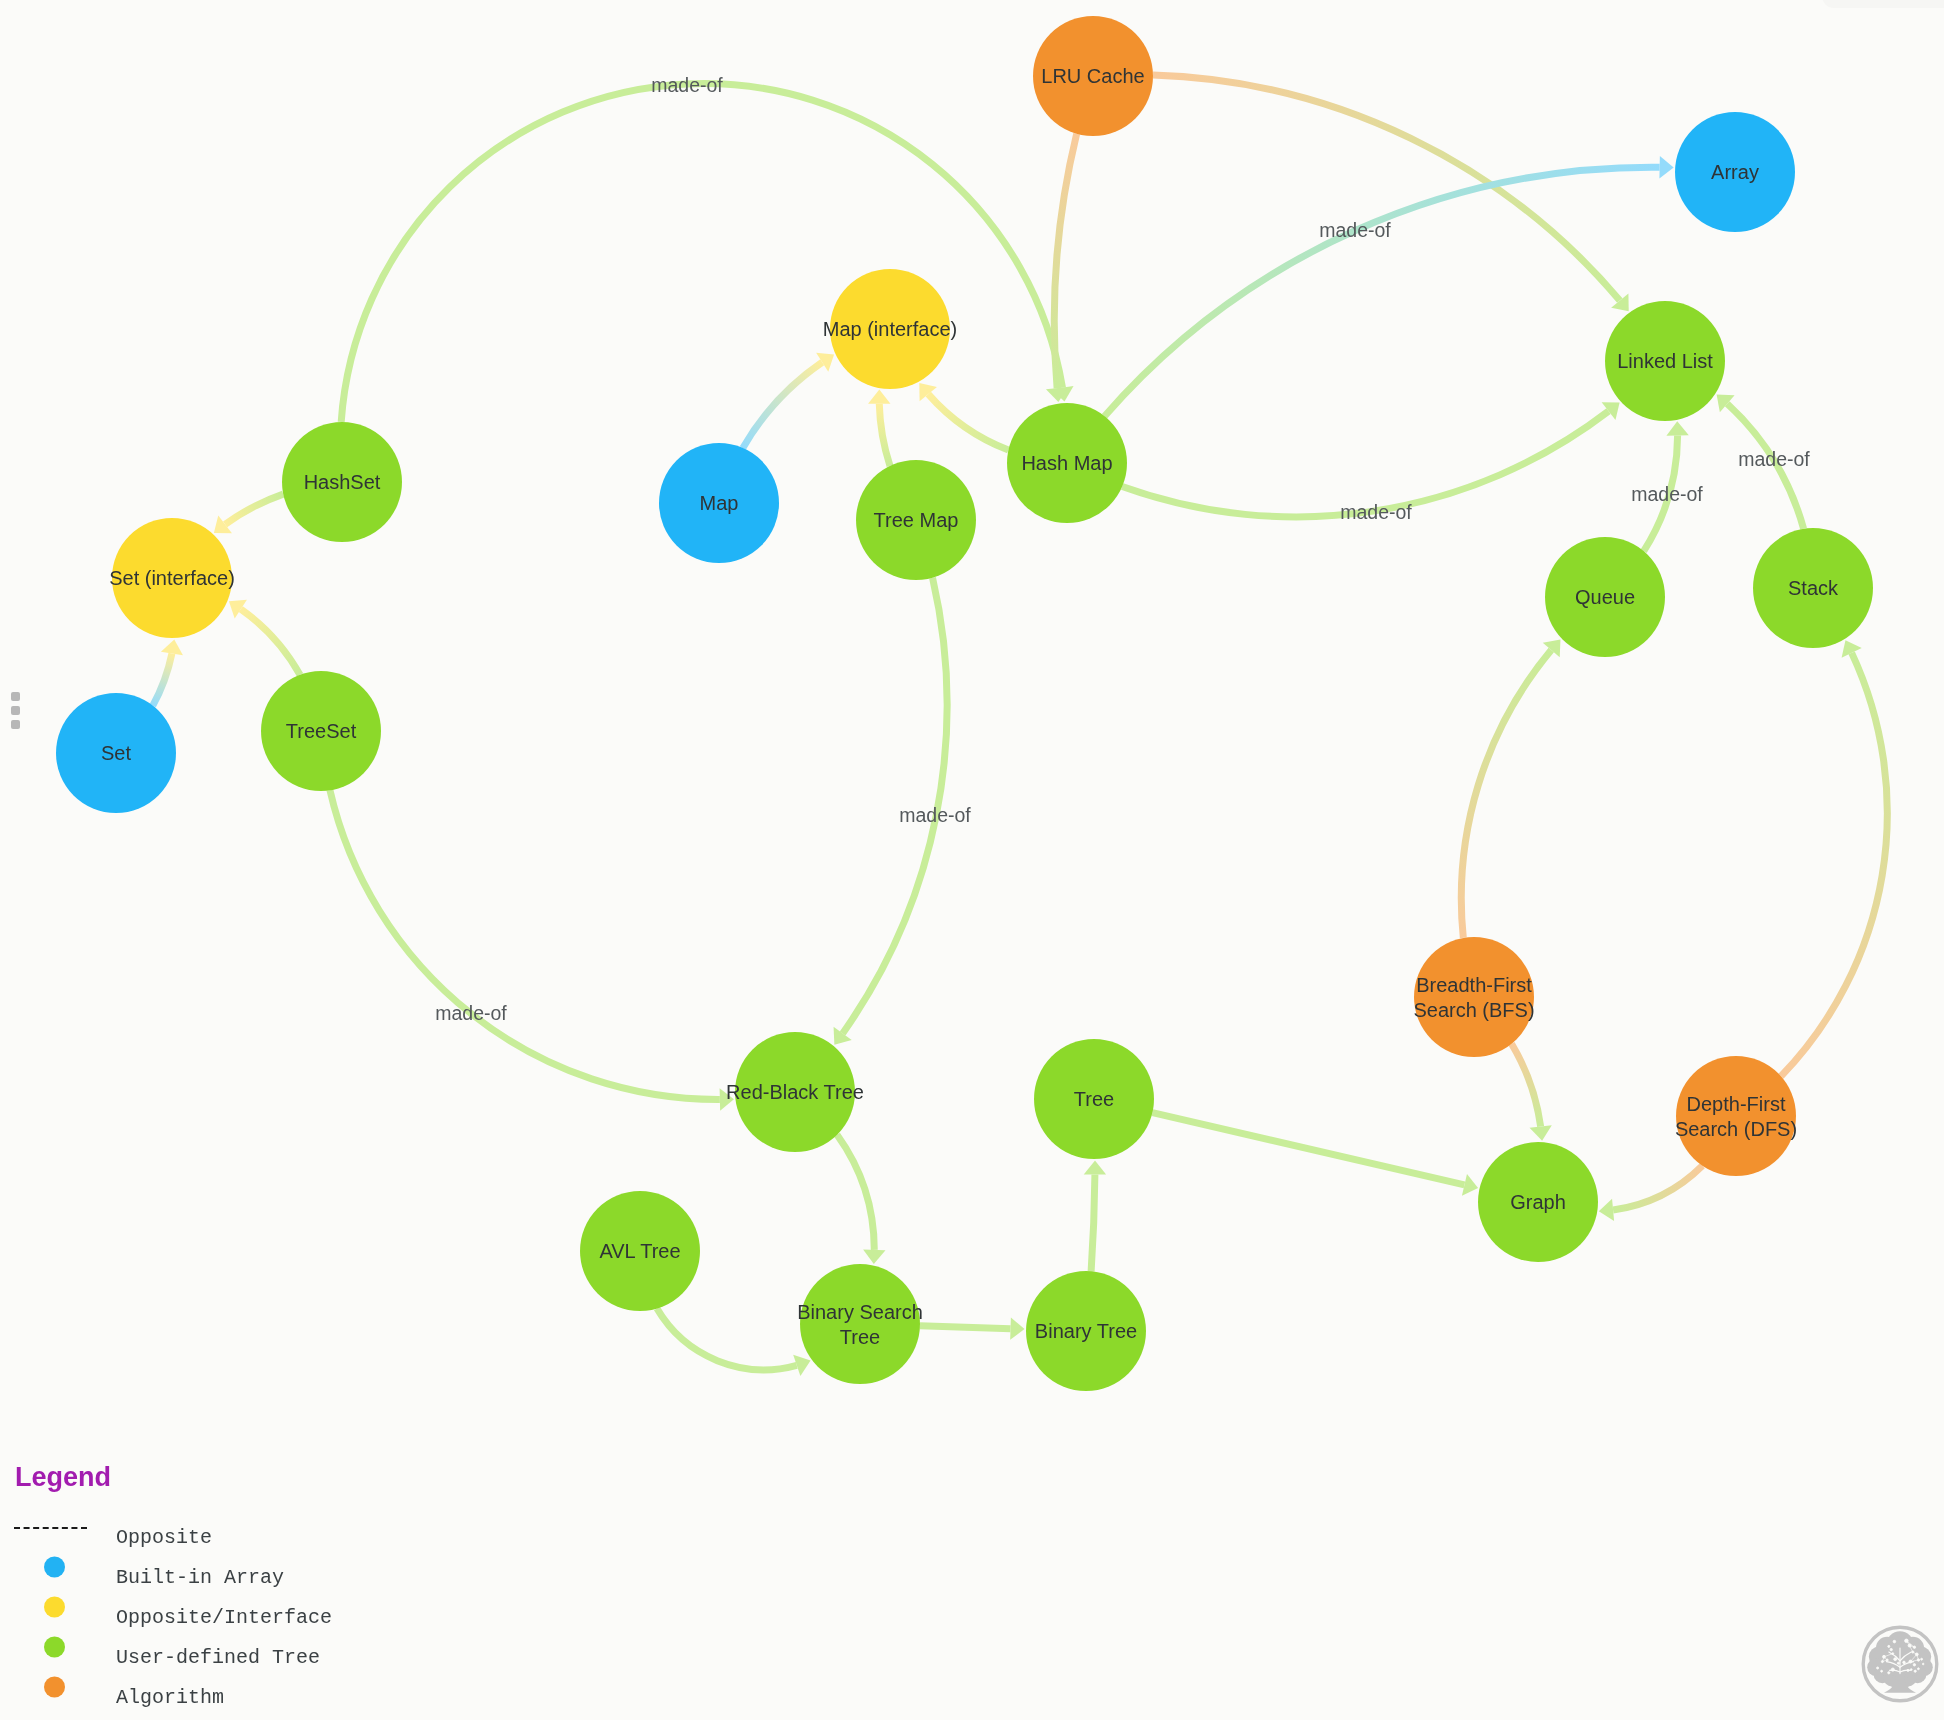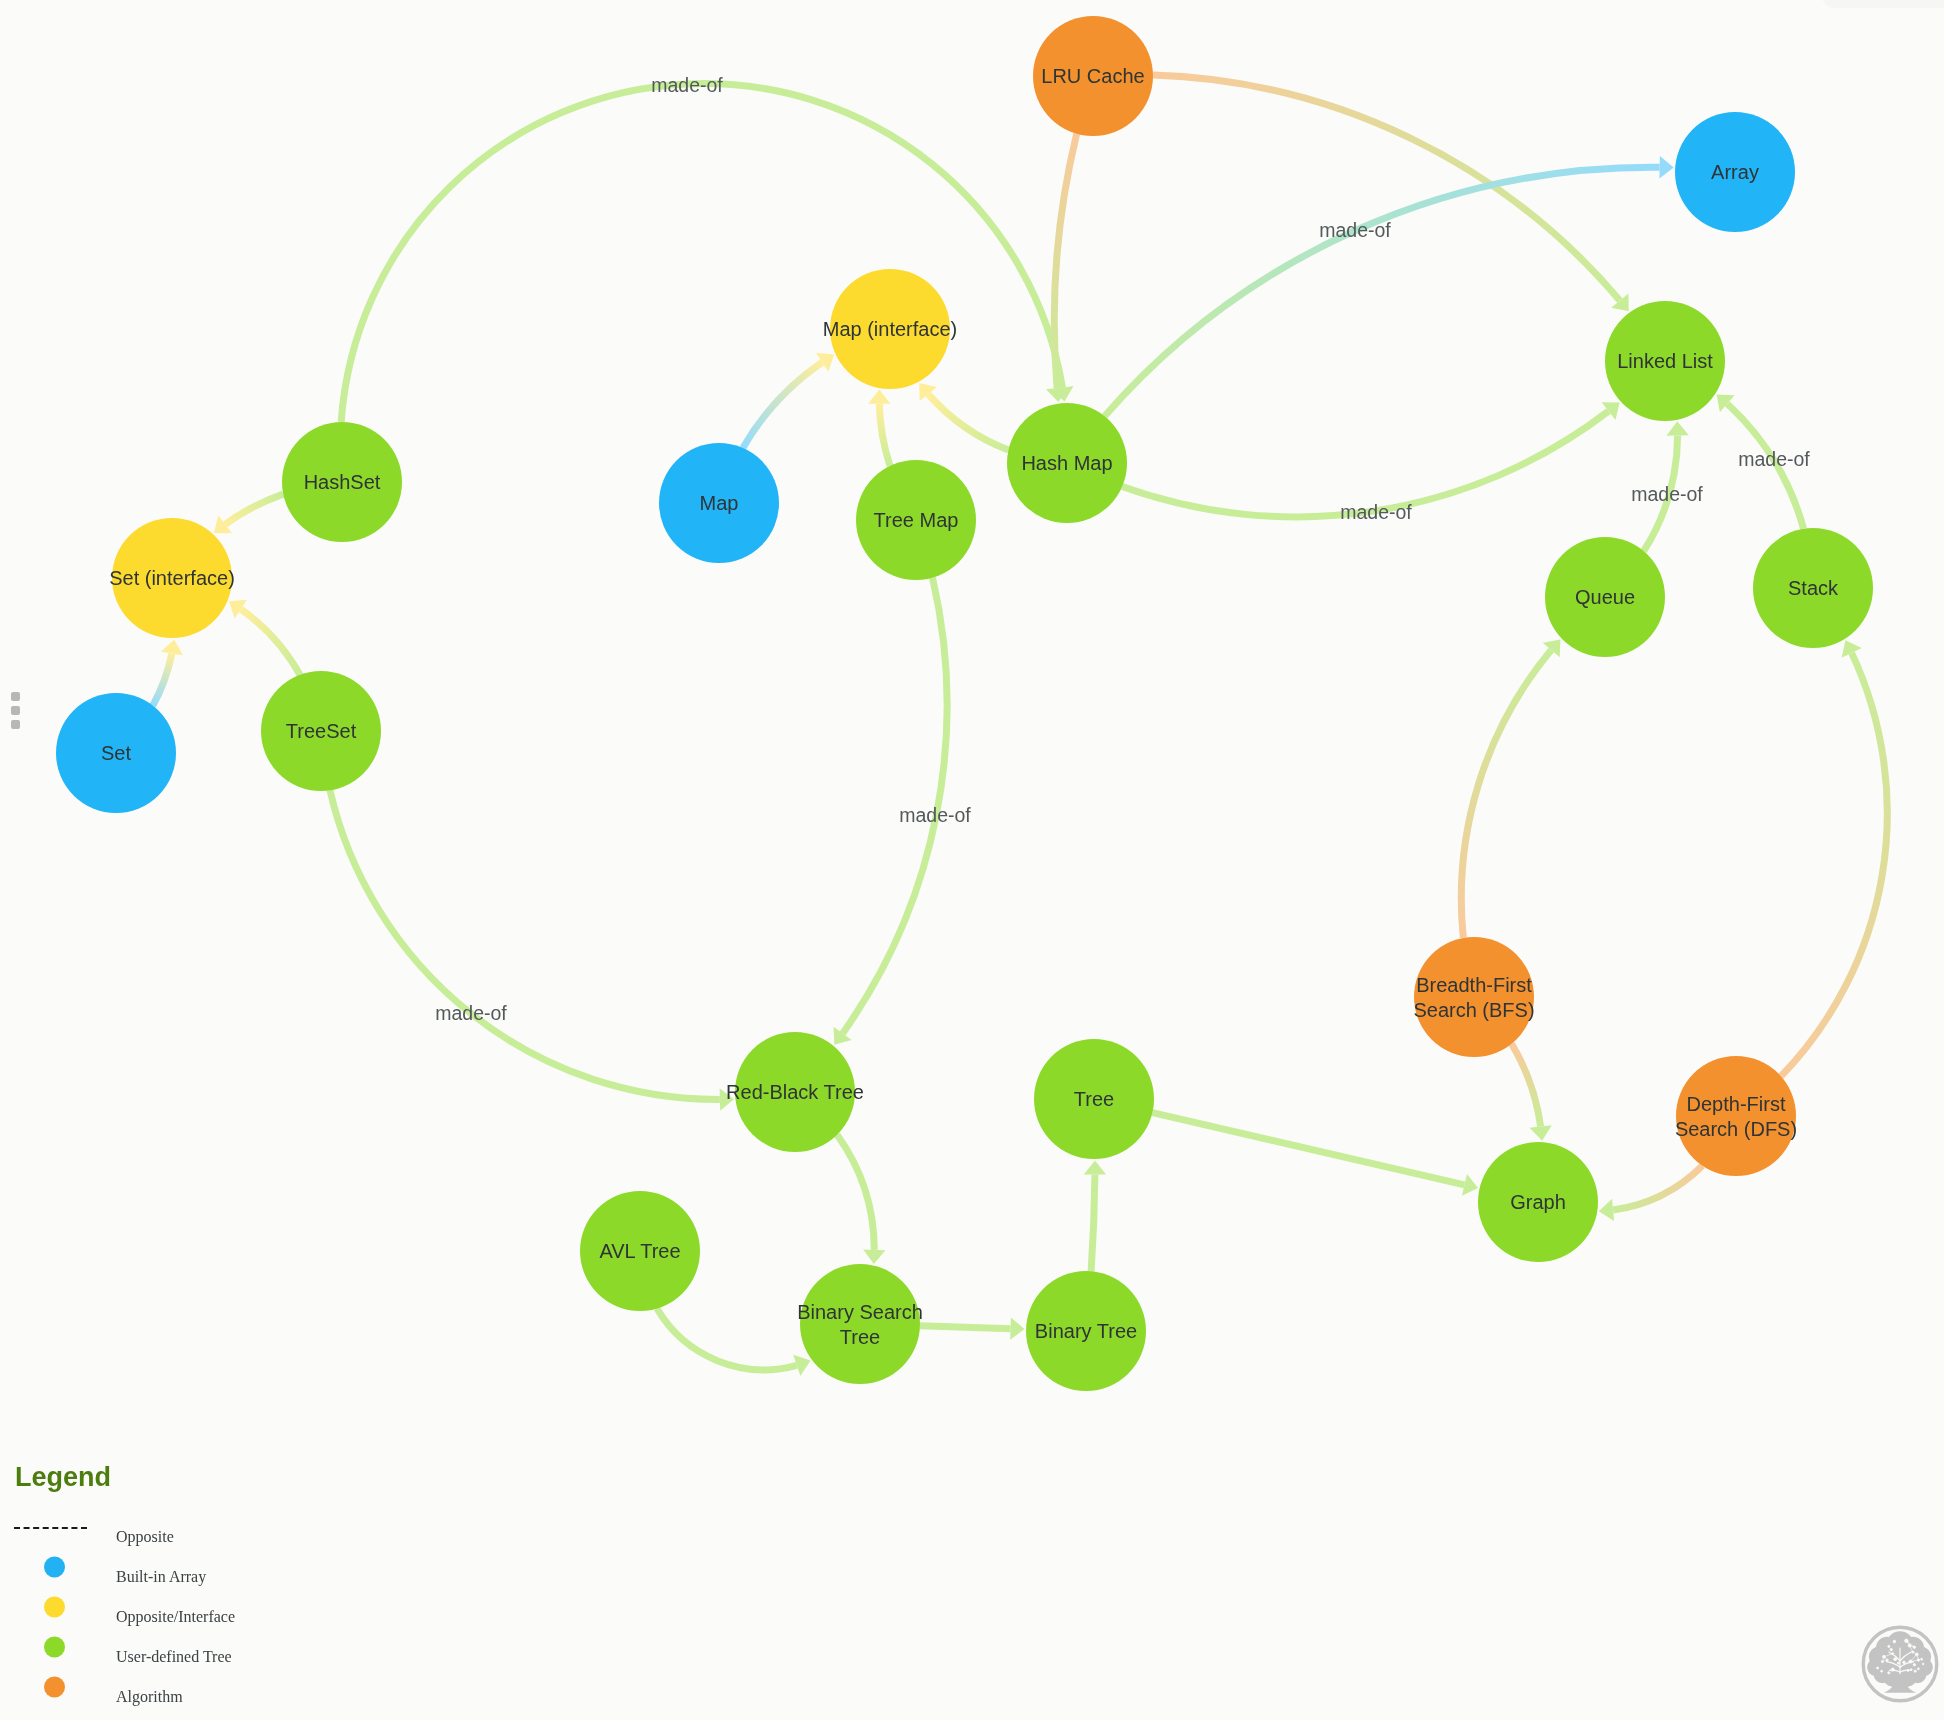--- a/index.html
+++ b/index.html
@@ -20,36 +20,36 @@
   }
   .edge-label{
     font-size:19.5px;fill:#54595c;
     font-family:"Liberation Sans",sans-serif;
     text-anchor:middle;dominant-baseline:central;
     pointer-events:none;
   }
   
   #legend{position:absolute;left:15px;top:1460px;}
   #legend .legend-title{
-    font-size:27px;font-weight:bold;color:#4d7c0f;
+    font-size:27px;font-weight:bold;color:#a21caf;
     letter-spacing:0;margin:0;height:34px;line-height:34px;
   }
   #legend .legend-row{
     display:flex;align-items:center;height:40px;
   }
   #legend #legend-rows{margin-top:13px;}
   #legend .swatch-cell{width:101px;position:relative;}
   #legend .dot{width:21px;height:21px;border-radius:50%;
     position:absolute;left:28.5px;top:50%;transform:translateY(-50%);}
   #legend .dash{width:73px;height:0;
     position:absolute;left:-1px;top:50%;
     border-top:2.6px dashed #1a1a1a;}
   #legend .legend-text{
-    font-size:16px;color:#3b4144;
-    font-family:Liberation Serif, serif;
+    font-size:20px;color:#3b4144;
+    font-family:Liberation Mono, monospace;
     margin-top:20px;
   }
   
   #drag-handle{position:absolute;left:11px;top:692px;
     display:flex;flex-direction:column;gap:5px;}
   #drag-handle span{display:block;width:9px;height:9px;border-radius:2px;background:#b7b7b7;}
   
   #watermark{position:absolute;left:1860px;top:1624px;width:80px;height:80px;opacity:1;}
   
   #panel-ghost{position:absolute;right:-18px;top:-30px;width:140px;height:38px;

